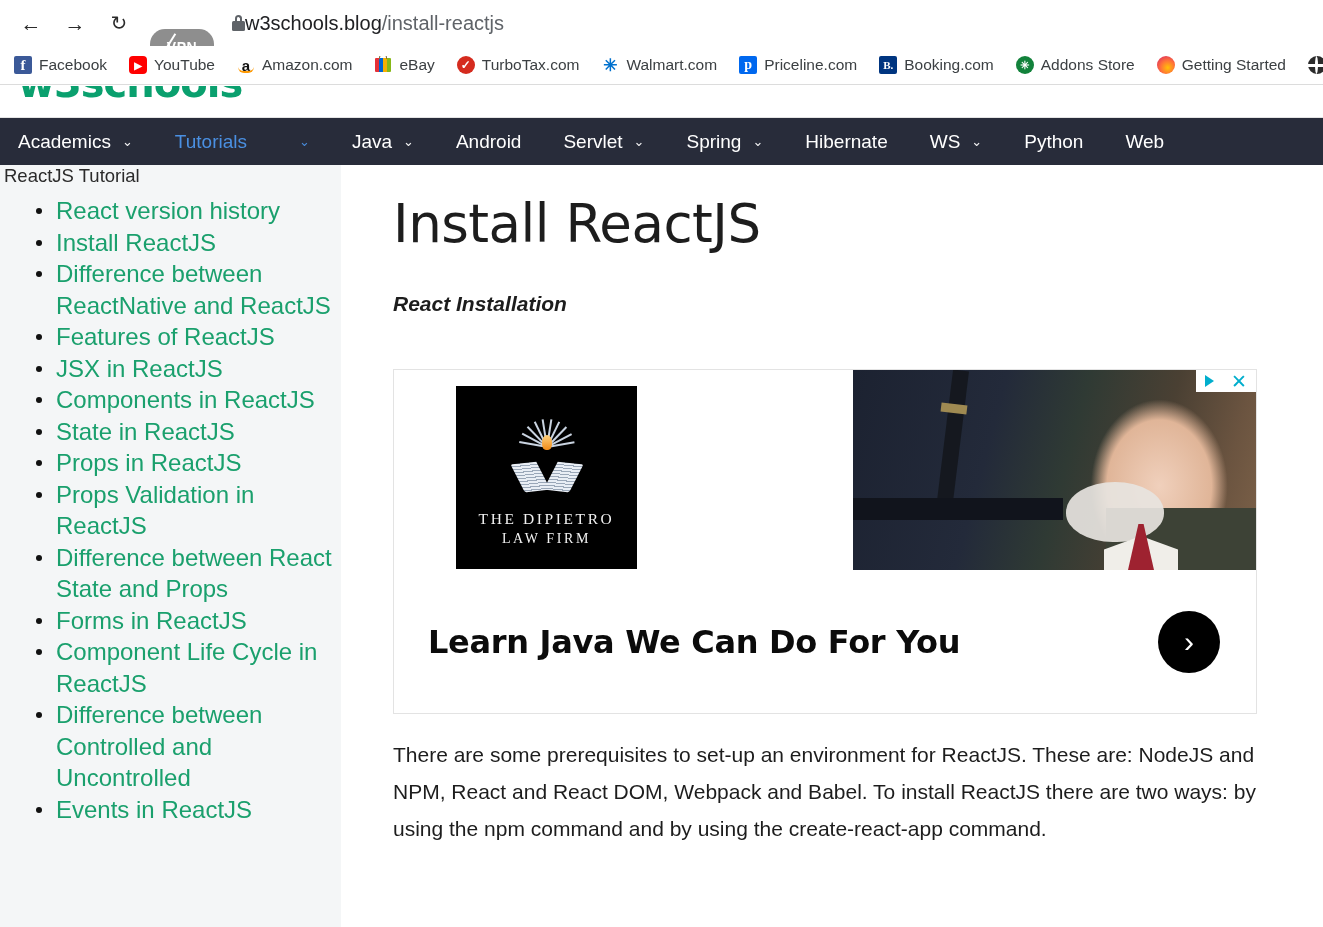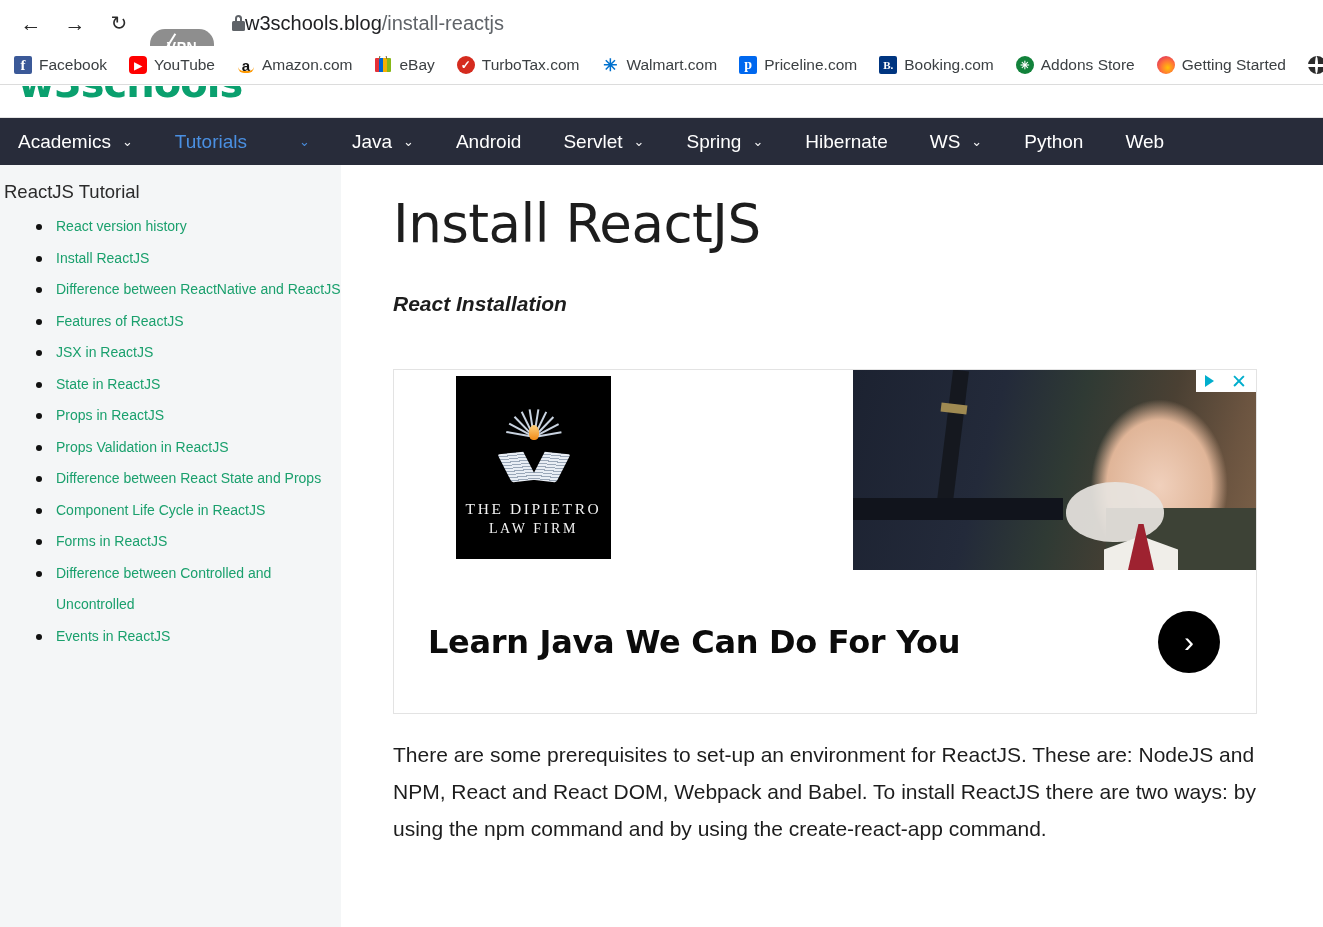--- a/index.html
+++ b/index.html
@@ -223,37 +223,37 @@
 
   #content-area {
     display: flex;
     height: 762px;
   }
 
   
   #sidebar {
     width: 341px;
     background: #f4f6f7;
-    padding: 16px 0 0 0;
+    padding: 0 0 0 0;
     flex: 0 0 auto;
     overflow: hidden;
   }
   #sidebar-title {
     font-size: 18.5px;
     color: #2b2b2b;
     padding-left: 4px;
     margin-bottom: 8px;
   }
   #sidebar-list {
     list-style: none;
     padding-left: 30px;
   }
   #sidebar-list li {
     position: relative;
-    font-size: 14px;
+    font-size: 24px;
     line-height: 31.5px;
     color: #1aa06d;
     padding-left: 26px;
     cursor: pointer;
   }
   #sidebar-list li::before {
     content: "";
     position: absolute;
     left: 6px; top: 13px;
     width: 6px; height: 6px;
@@ -290,22 +290,22 @@
     width: 864px;
     height: 345px;
     border: 1px solid #e3e3e3;
     background: #ffffff;
     margin-bottom: 22px;
     overflow: hidden;
   }
   #ad-top { position: relative; height: 200px; }
   #ad-logo {
     position: absolute;
-    left: 62px; top: 6px;
-    width: 155px; height: 183px;
+    left: 62px; top: 16px;
+    width: 181px; height: 183px;
     background: #000000;
     display: flex; flex-direction: column;
     align-items: center; justify-content: flex-end;
     padding-bottom: 22px;
   }
   #ad-logo .emblem {
     position: relative;
     width: 76px; height: 78px;
     margin-bottom: 12px;
   }
@@ -606,26 +606,27 @@
   <div id="content-area">
 
     <div id="sidebar">
       <div id="sidebar-title">ReactJS Tutorial</div>
       <ul id="sidebar-list">
           <li>React version history</li>
           <li>Install ReactJS</li>
           <li>Difference between ReactNative and ReactJS</li>
           <li>Features of ReactJS</li>
           <li>JSX in ReactJS</li>
+          <li>Components in ReactJS</li>
           <li>State in ReactJS</li>
           <li>Props in ReactJS</li>
           <li>Props Validation in ReactJS</li>
           <li>Difference between React State and Props</li>
+          <li>Forms in ReactJS</li>
           <li>Component Life Cycle in ReactJS</li>
-          <li>Forms in ReactJS</li>
           <li>Difference between Controlled and Uncontrolled</li>
           <li>Events in ReactJS</li>
         </ul>
     </div>
 
     <div id="main">
       <h1 id="page-title">Install ReactJS</h1>
       <div id="section-subtitle">React Installation</div>
 
       <div id="ad-container">

